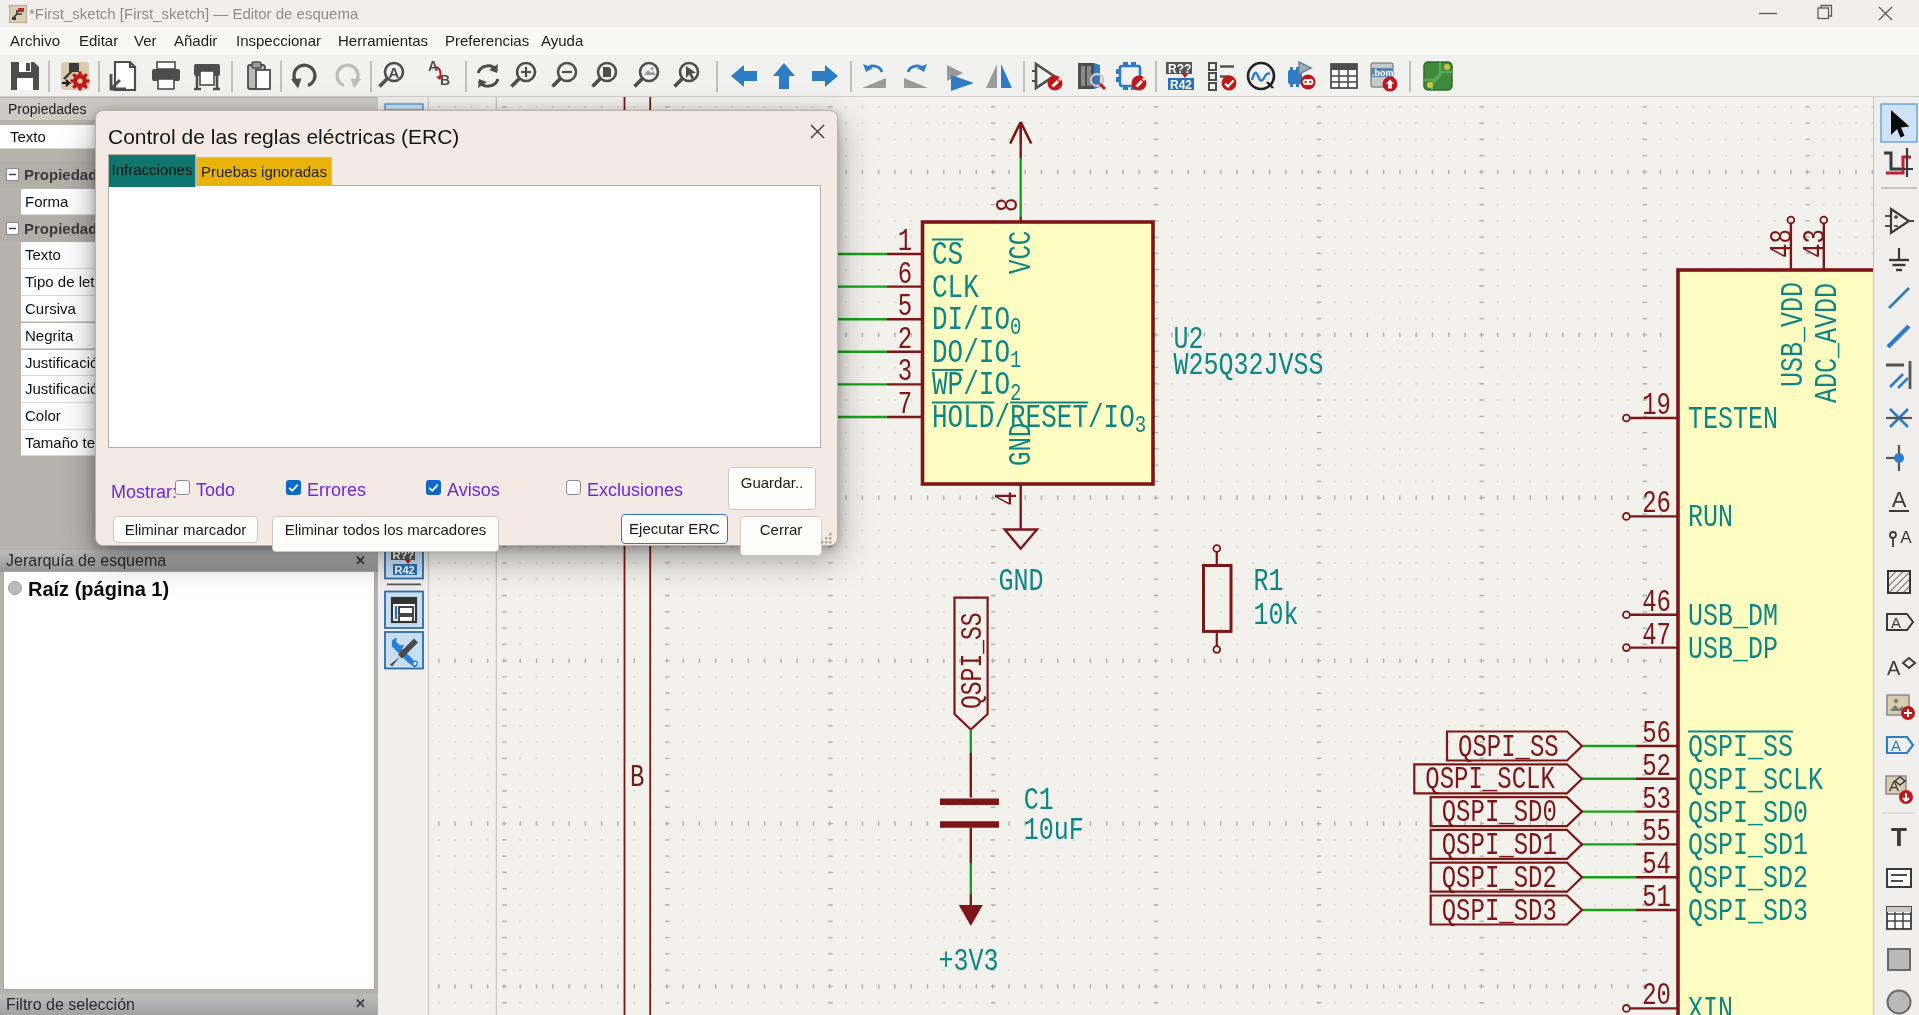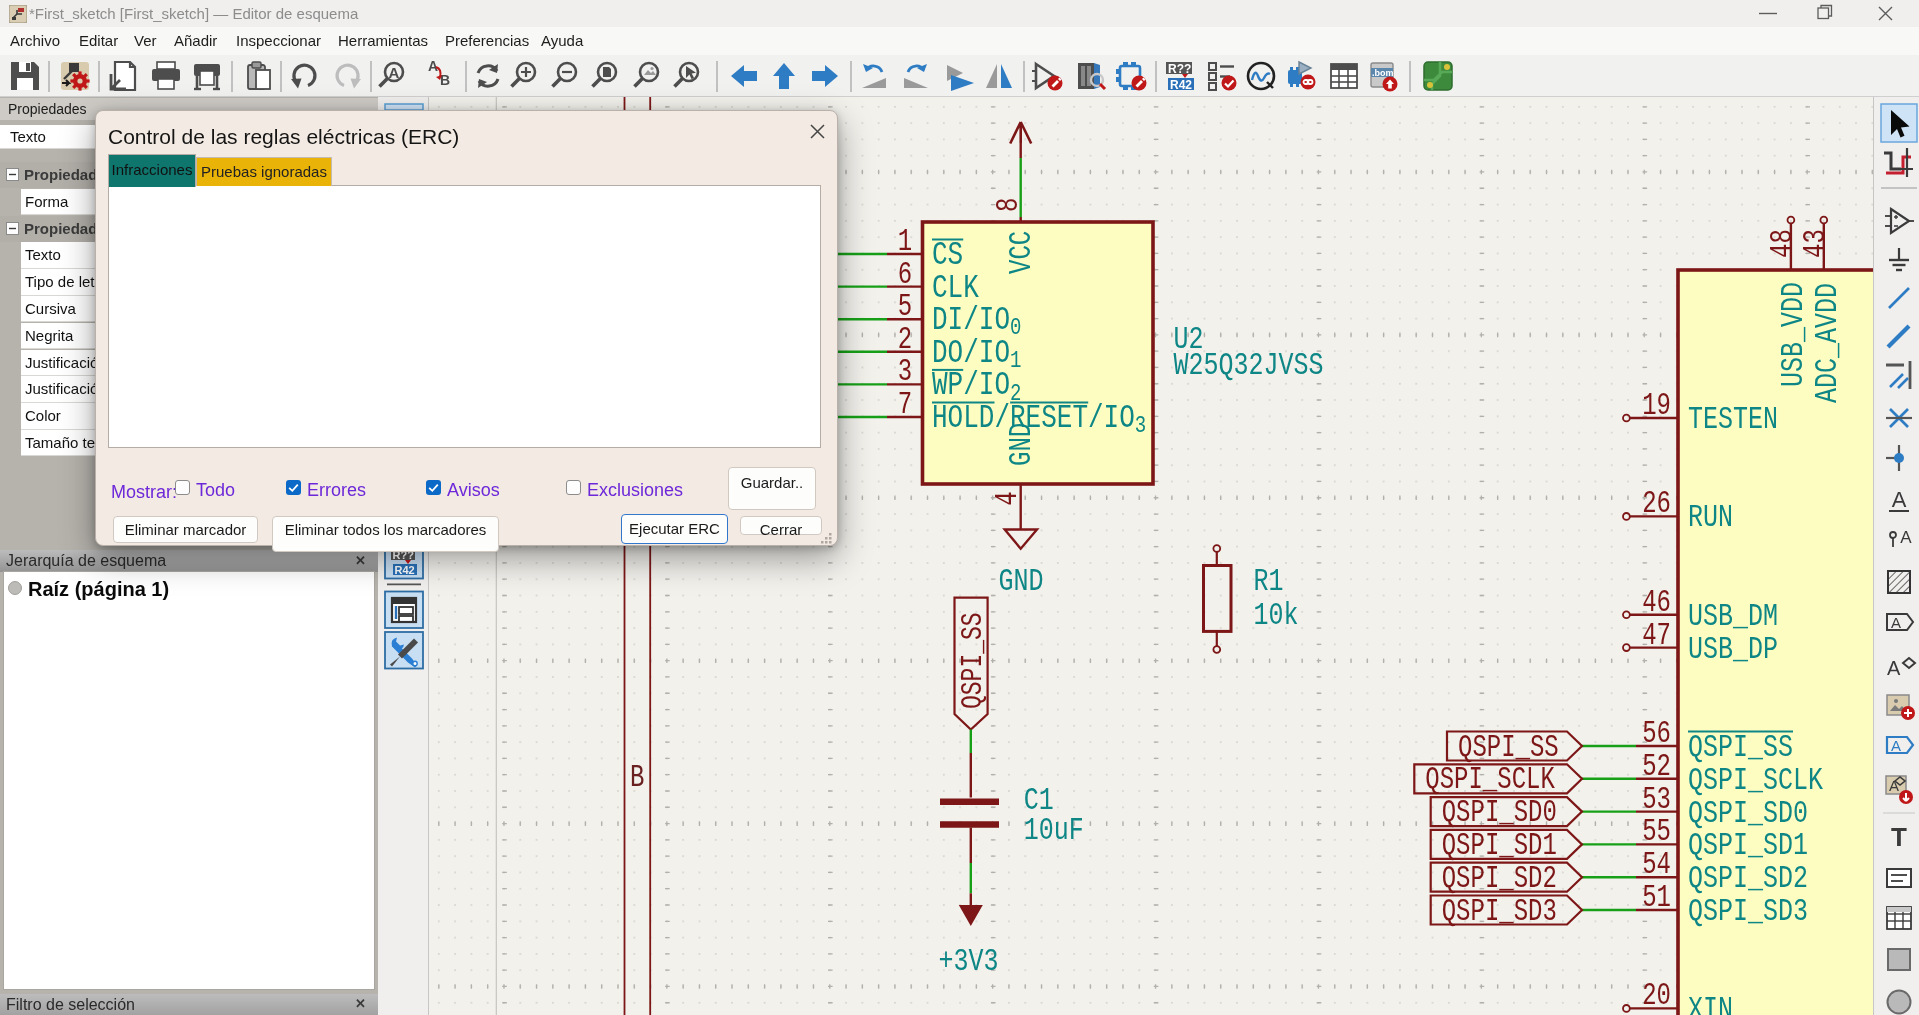--- a/index.html
+++ b/index.html
@@ -717,21 +717,21 @@
 <svg class="abs" style="left:330px;top:369px" width="15" height="15">
       <path d="M3.2 7.8 L6.3 10.8 L11.8 4.6" stroke="#fff" stroke-width="1.8" fill="none"></path>
     </svg>
 <div class="cklbl" style="left:351px;top:369px">Avisos</div>
 <div class="ckb off" style="left:470px;top:369px"></div>
 <div class="cklbl" style="left:491px;top:369px">Exclusiones</div>
 <div class="dbtn" style="left:632px;top:356px;width:88px;height:43px;padding-top:6px">Guardar..</div>
 <div class="dbtn" style="left:17px;top:405px;width:145px;height:27px;padding-top:4px">Eliminar marcador</div>
 <div class="dbtn" style="left:176px;top:405px;width:227px;height:36px;padding-top:4px">Eliminar todos los marcadores</div>
 <div class="dbtn" style="left:525px;top:403px;width:107px;height:30px;padding-top:5px;border:1.5px solid #3377cc">Ejecutar ERC</div>
-<div class="dbtn" style="left:644px;top:405px;width:82px;height:19px;padding-top:4px">Cerrar</div>
+<div class="dbtn" style="left:644px;top:405px;width:82px;height:40px;padding-top:4px">Cerrar</div>
 <svg class="abs" style="left:723px;top:420px" width="14" height="14">
       <g fill="#b0a89f">
         <rect x="10" y="2" width="2.5" height="2.5"></rect>
         <rect x="6" y="6" width="2.5" height="2.5"></rect>
         <rect x="10" y="6" width="2.5" height="2.5"></rect>
         <rect x="2" y="10" width="2.5" height="2.5"></rect>
         <rect x="6" y="10" width="2.5" height="2.5"></rect>
         <rect x="10" y="10" width="2.5" height="2.5"></rect>
       </g>
     </svg>

